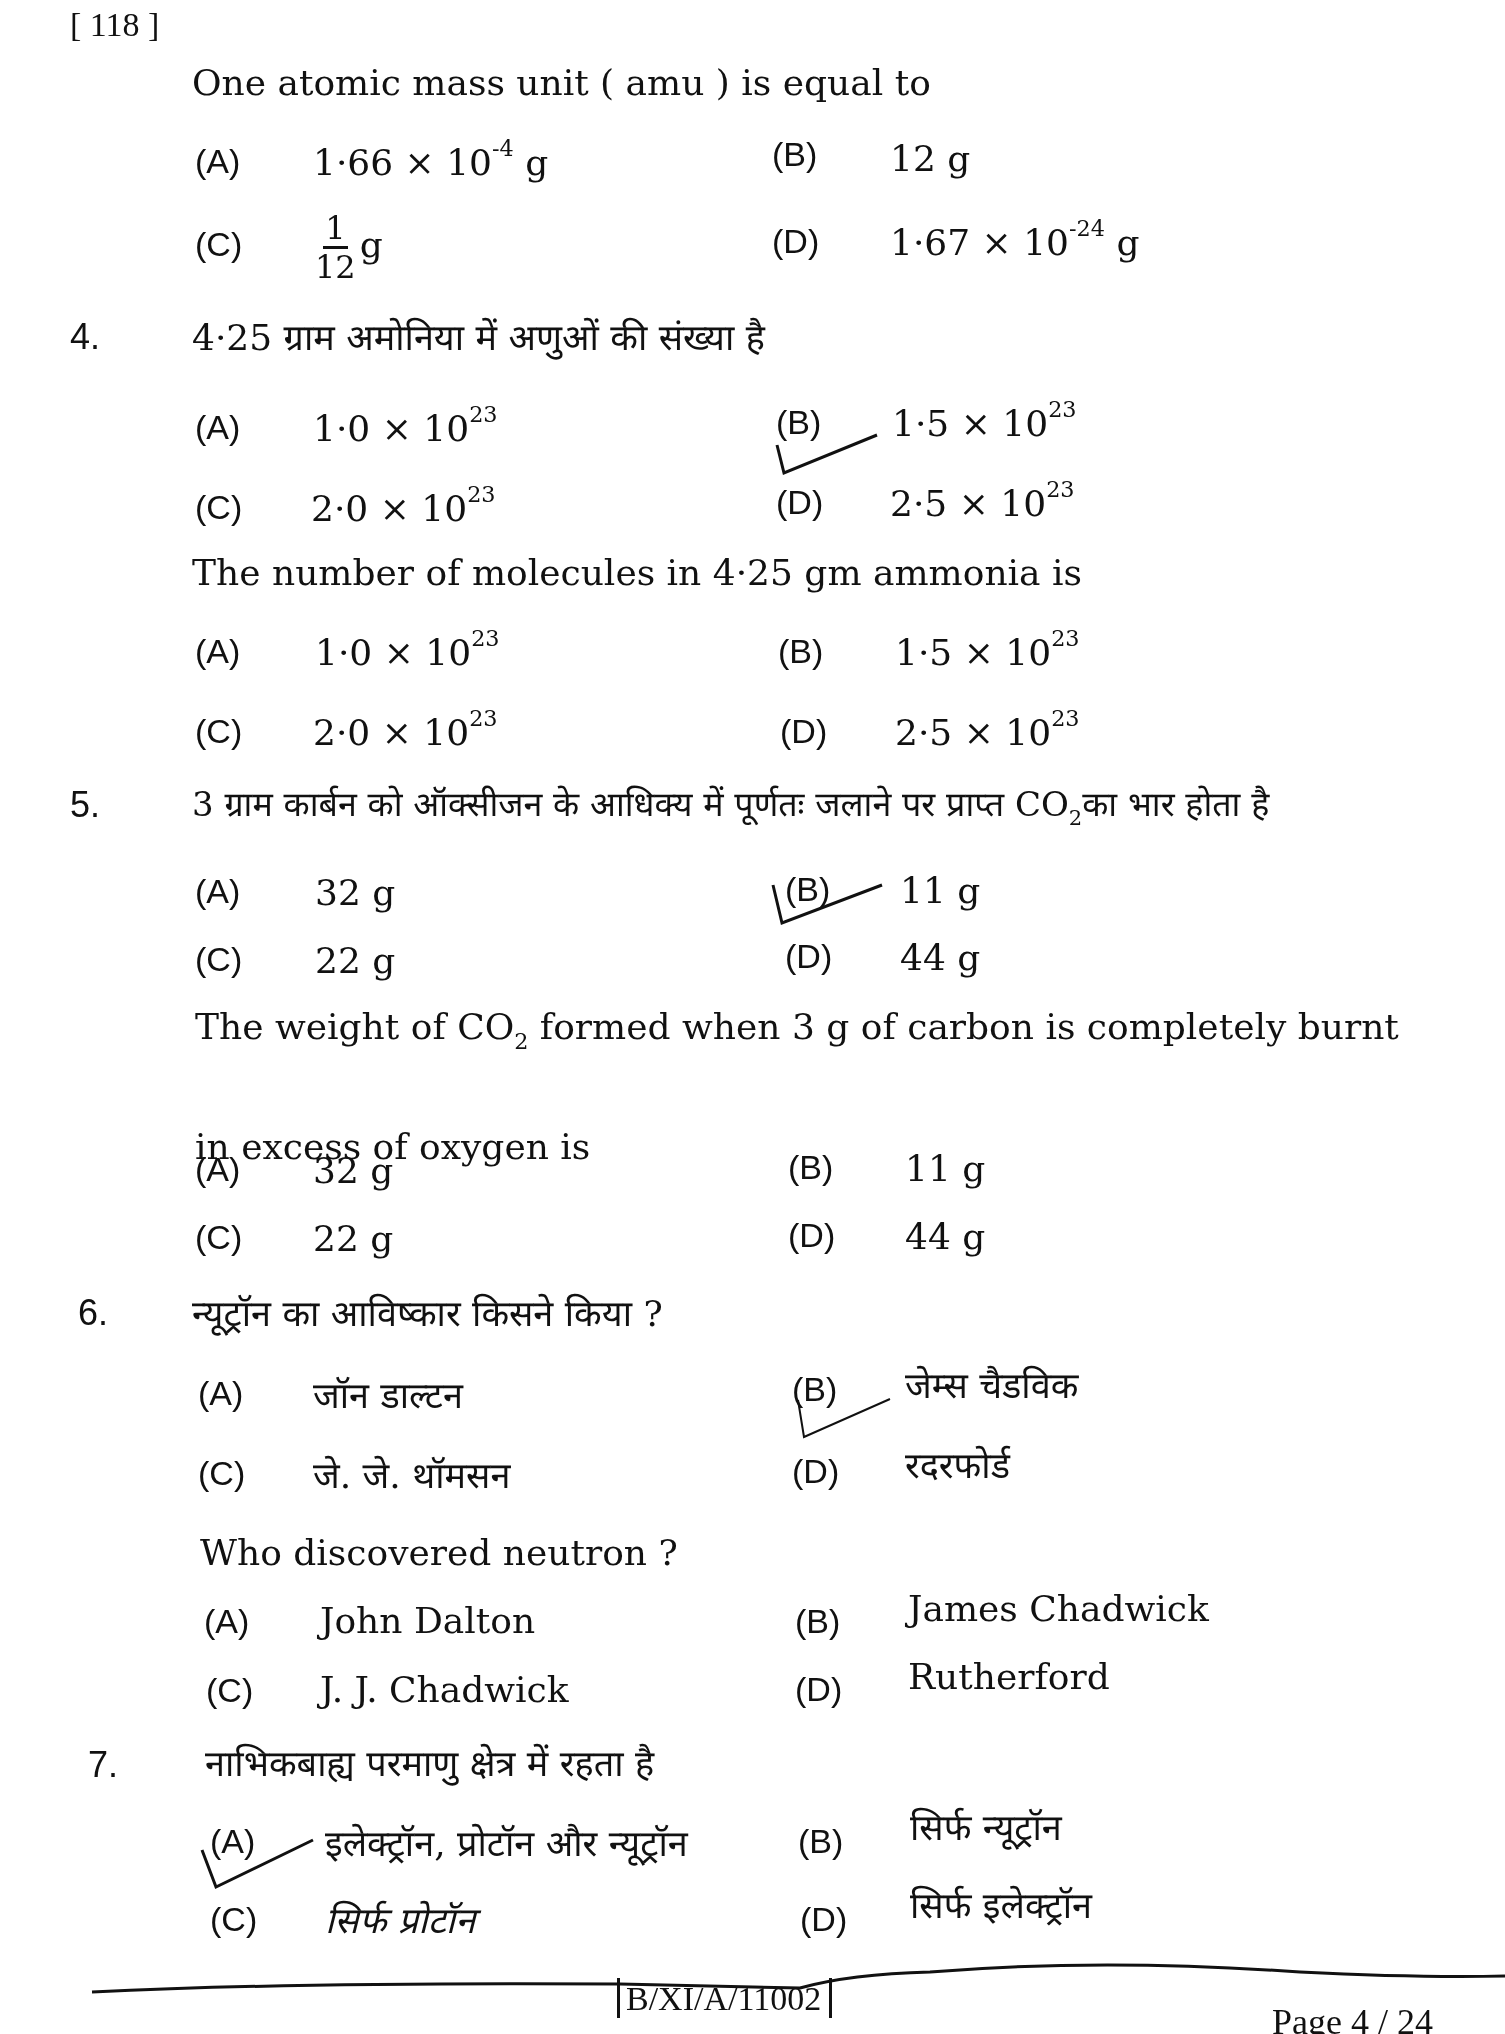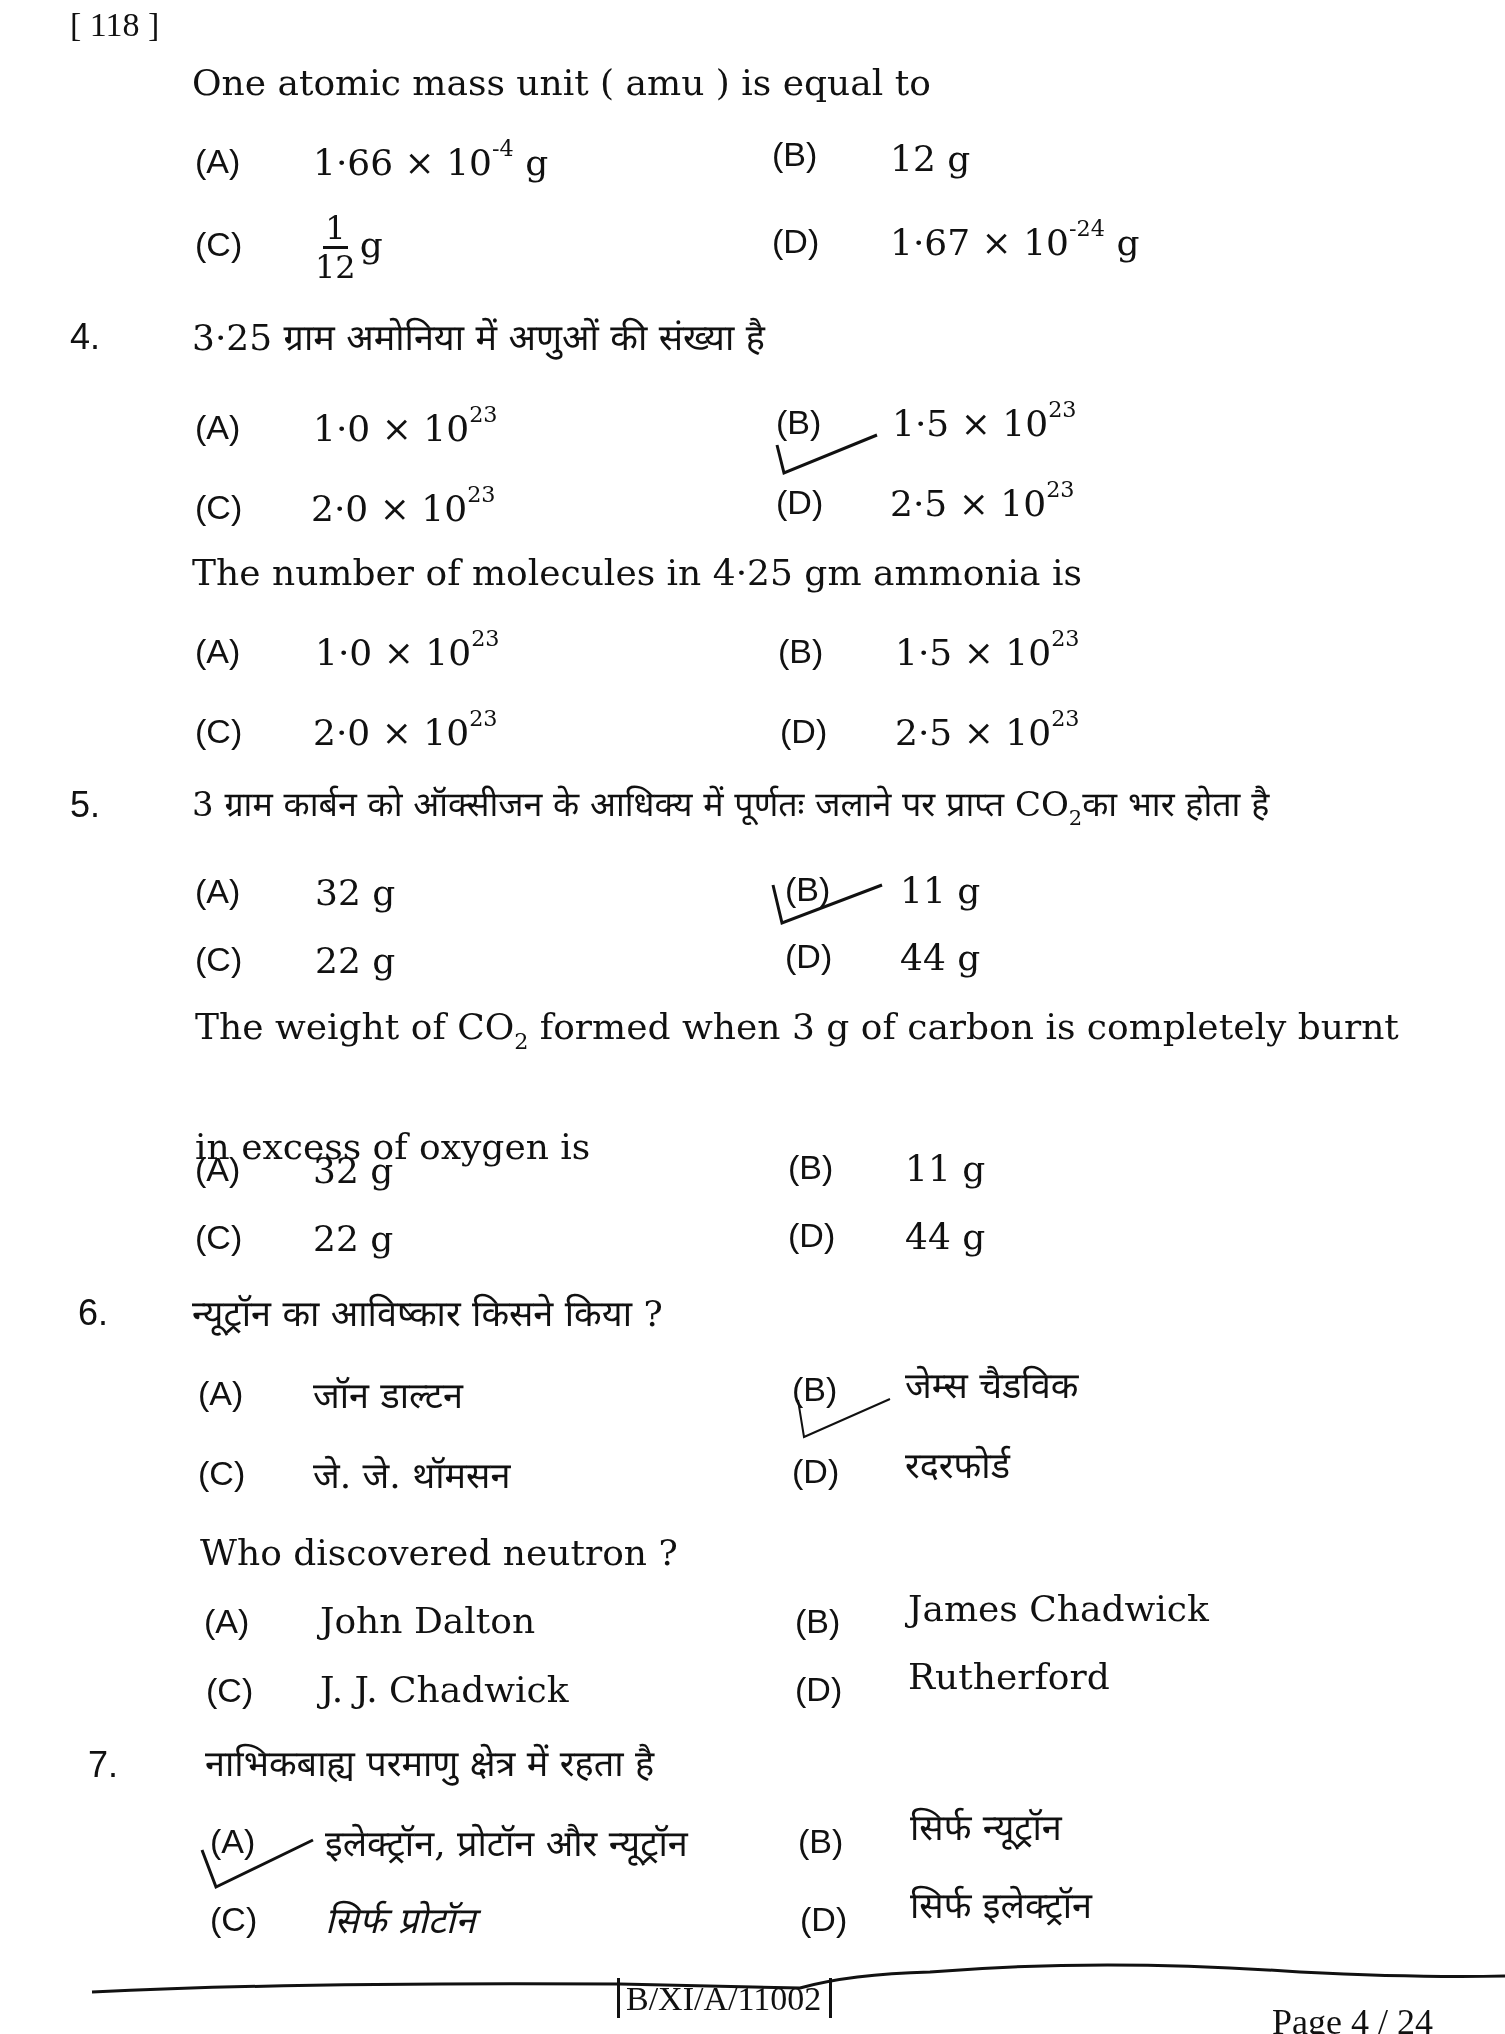--- a/index.html
+++ b/index.html
@@ -32,21 +32,21 @@
 <div class="abs val" style="left:890px; top:138px;">12 g</div>
 <div class="abs lbl" style="left:195px; top:225px;">(C)</div>
 <div class="abs val" style="left:315px; top:212px;"><span class="frac">
       <span class="num">1</span>
       <span class="den">12</span>
     </span><span>g</span></div>
 <div class="abs lbl" style="left:772px; top:222px;">(D)</div>
 <div class="abs val" style="left:890px; top:222px;"><span>1·67 × 10</span><sup>-24</sup> <span>g</span></div>
 
 <div class="abs qnum" style="left:70px; top:316px;">4.</div>
-<div class="abs qtext" style="left:192px; top:312px;">3·25 ग्राम अमोनिया में अणुओं की संख्या है</div>
+<div class="abs qtext" style="left:192px; top:312px;">4·25 ग्राम अमोनिया में अणुओं की संख्या है</div>
 <div class="abs lbl" style="left:195px; top:408px;">(A)</div>
 <div class="abs val" style="left:313px; top:408px;"><span>1·0 × 10</span><sup>23</sup></div>
 <div class="abs lbl" style="left:776px; top:403px;">(B)</div>
 <div class="abs val" style="left:892px; top:403px;"><span>1·5 × 10</span><sup>23</sup></div>
 <svg class="tick" style="left:772px; top:425px;" width="110" height="60">
     <path d="M5 20 L12 48 L105 10" stroke="#111" stroke-width="3" fill="none"></path>
   </svg>
 <div class="abs lbl" style="left:195px; top:488px;">(C)</div>
 <div class="abs val" style="left:311px; top:488px;"><span>2·0 × 10</span><sup>23</sup></div>
 <div class="abs lbl" style="left:776px; top:483px;">(D)</div>

